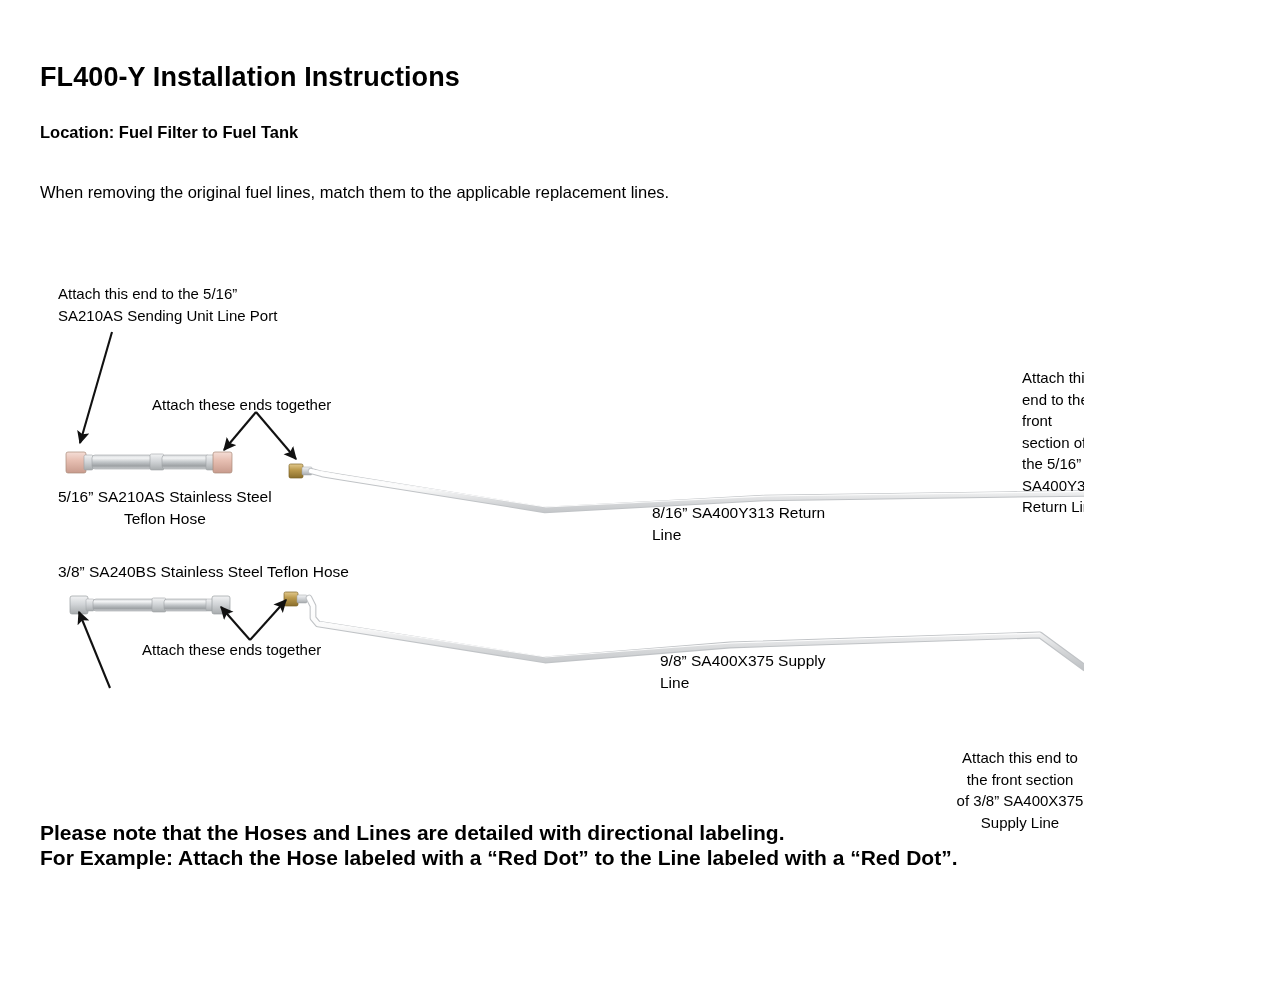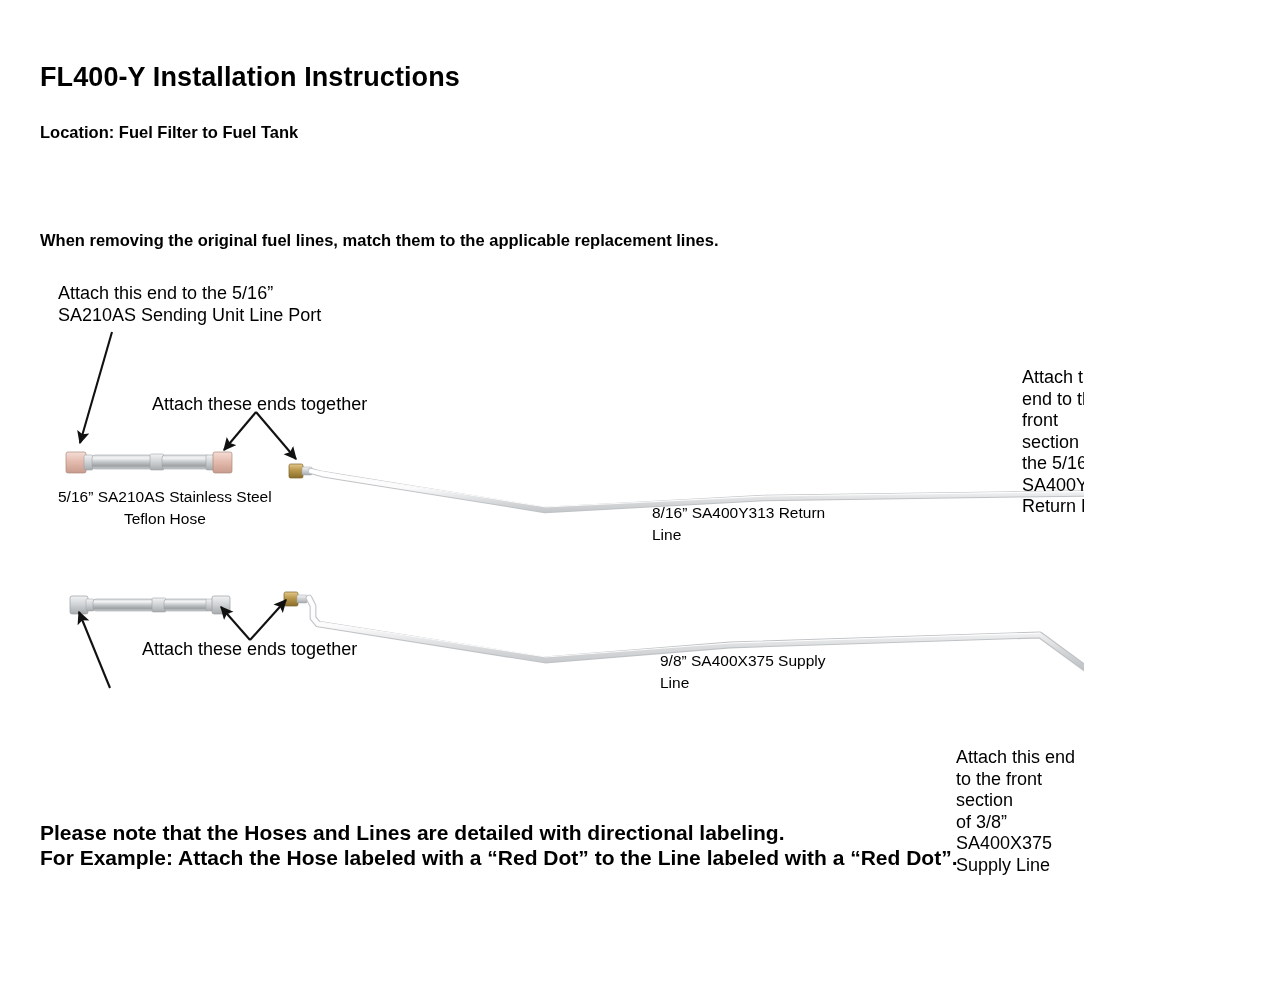--- a/index.html
+++ b/index.html
@@ -34,49 +34,48 @@
     left: 40px;
     top: 123px;
     font-size: 16.5px;
     font-weight: bold;
     white-space: nowrap;
   }
   .doc-instruction {
     left: 40px;
     top: 183px;
     font-size: 16.5px;
-    font-weight: bold;
+    font-weight: normal;
     white-space: nowrap;
-    margin-top: 48px;
   }
 
   
   .callout {
-    font-size: 18px;
+    font-size: 15px;
     line-height: 21.5px;
     font-weight: normal;
     white-space: pre-line;
   }
   .partlabel {
     font-size: 15.5px;
     line-height: 21.5px;
     font-weight: normal;
     white-space: pre-line;
   }
 
   .cal-ul      { left: 58px;   top: 283px; }
   .cal-mid-top { left: 152px;  top: 394px; }
   .cal-ur      { left: 1022px; top: 367px; }
   .lbl-hose1   { left: 58px;   top: 486px; text-align: center; }
   .lbl-return  { left: 652px;  top: 502px; }
   .lbl-hose2   { left: 58px;   top: 561px; }
   .cal-mid-bot { left: 142px;  top: 639px; }
   .cal-ll      { left: 58px;   top: 699px; }
   .lbl-supply  { left: 660px;  top: 650px; }
-  .cal-lr      { left: 956px;  top: 747px; }
+  .cal-lr      { left: 956px;  top: 747px; text-align: center; }
 
   
   .footer-note {
     left: 40px;
     top: 820px;
     font-size: 21px;
     line-height: 25px;
     font-weight: bold;
     white-space: pre-line;
   }
@@ -238,20 +237,21 @@
   <div class="abs callout cal-ur">Attach this end to the
 front section of the 5/16”
 SA400Y313 Return Line</div>
 
   <div class="abs partlabel lbl-hose1">5/16” SA210AS Stainless Steel
 Teflon Hose</div>
 
   <div class="abs partlabel lbl-return">8/16” SA400Y313 Return
 Line</div>
 
+  <div class="abs partlabel lbl-hose2">3/8” SA240BS Stainless Steel Teflon Hose</div>
 
   <div class="abs callout cal-mid-bot">Attach these ends together</div>
 
 
   <div class="abs partlabel lbl-supply">9/8” SA400X375 Supply
 Line</div>
 
   <div class="abs callout cal-lr">Attach this end to the front section
 of 3/8” SA400X375 Supply Line</div>
 

